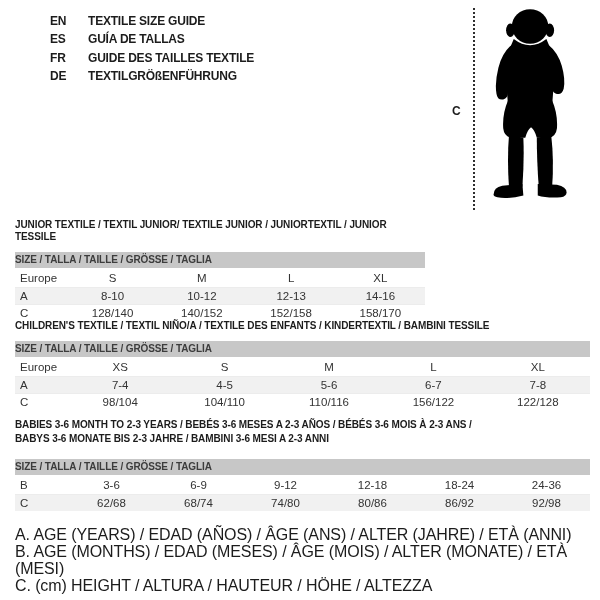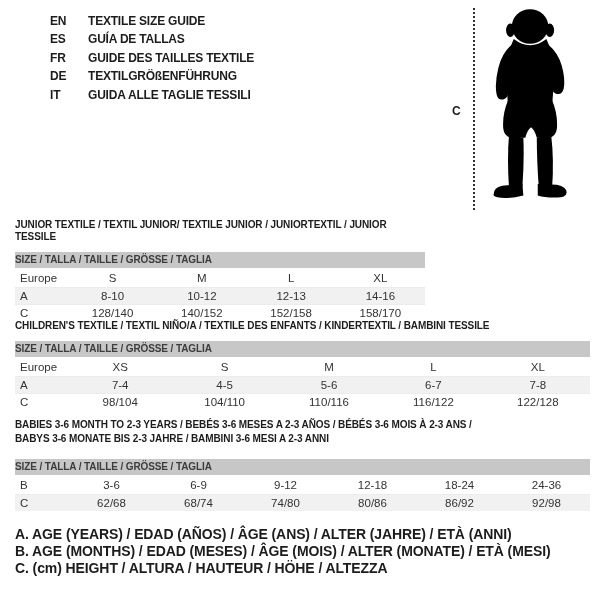--- a/index.html
+++ b/index.html
@@ -33,21 +33,21 @@
     color:#3c3c3c;font-size:10px;font-weight:bold;letter-spacing:-.1px;
     margin-bottom:2px;}
   .tbl-row{display:flex;height:17px;line-height:16px;box-sizing:border-box;font-size:11.5px;color:#333;}
   .tbl-row + .tbl-row{border-top:1px solid #ececec;}
   .tbl-row.stripe{background:var(--stripe,#f1f1f1);}
   .cell.lbl{width:48px;flex:0 0 48px;padding-left:5px;white-space:nowrap;}
   .cell.val{flex:1;text-align:center;}
 
   
   .notes{position:absolute;left:15px;top:526px;}
-  .note{font-size:14px;font-weight:bold;letter-spacing:-.1px;line-height:17px;}
+  .note{font-size:16px;font-weight:normal;letter-spacing:-.1px;line-height:17px;}
 </style>
 </head>
 <body>
 
 <div class="canvas">
 
   <div class="lang-block">
       <div class="lang-row">
         <span class="lang-code">EN</span>
         <span class="lang-text">TEXTILE SIZE GUIDE</span>
@@ -56,24 +56,20 @@
         <span class="lang-code">ES</span>
         <span class="lang-text">GUÍA DE TALLAS</span>
       </div>
       <div class="lang-row">
         <span class="lang-code">FR</span>
         <span class="lang-text">GUIDE DES TAILLES TEXTILE</span>
       </div>
       <div class="lang-row">
         <span class="lang-code">DE</span>
         <span class="lang-text">TEXTILGRÖßENFÜHRUNG</span>
-      </div>
-      <div class="lang-row">
-        <span class="lang-code">IT</span>
-        <span class="lang-text">GUIDA ALLE TAGLIE TESSILI</span>
       </div>
     </div>
 
   <div class="figure">
     <span class="figure-label">C</span>
     <div class="height-line"></div>
     <svg class="baby-svg" width="96" height="207" viewBox="0 0 100 215" fill="#000000" xmlns="http://www.w3.org/2000/svg">
       <ellipse cx="48" cy="21" rx="19" ry="18"></ellipse>
       <ellipse cx="27.5" cy="25" rx="4.5" ry="7"></ellipse>
       <ellipse cx="68.5" cy="25" rx="4.5" ry="7"></ellipse>
@@ -134,21 +130,21 @@
           <span class="cell val">4-5</span>
           <span class="cell val">5-6</span>
           <span class="cell val">6-7</span>
           <span class="cell val">7-8</span>
         </div>
         <div class="tbl-row">
           <span class="cell lbl">C</span>
           <span class="cell val">98/104</span>
           <span class="cell val">104/110</span>
           <span class="cell val">110/116</span>
-          <span class="cell val">116/122</span>
+          <span class="cell val">156/122</span>
           <span class="cell val">122/128</span>
         </div>
       </div>
   </section>
 
   <section class="size-table t3">
     <h2 class="tbl-title">BABIES 3-6 MONTH TO 2-3 YEARS / BEBÉS 3-6 MESES A 2-3 AÑOS / BÉBÉS 3-6 MOIS À 2-3 ANS /
 BABYS 3-6 MONATE BIS 2-3 JAHRE / BAMBINI 3-6 MESI A 2-3 ANNI</h2>
     <div class="tbl-header">SIZE / TALLA / TAILLE / GRÖSSE / TAGLIA</div>
     <div class="tbl-body">

